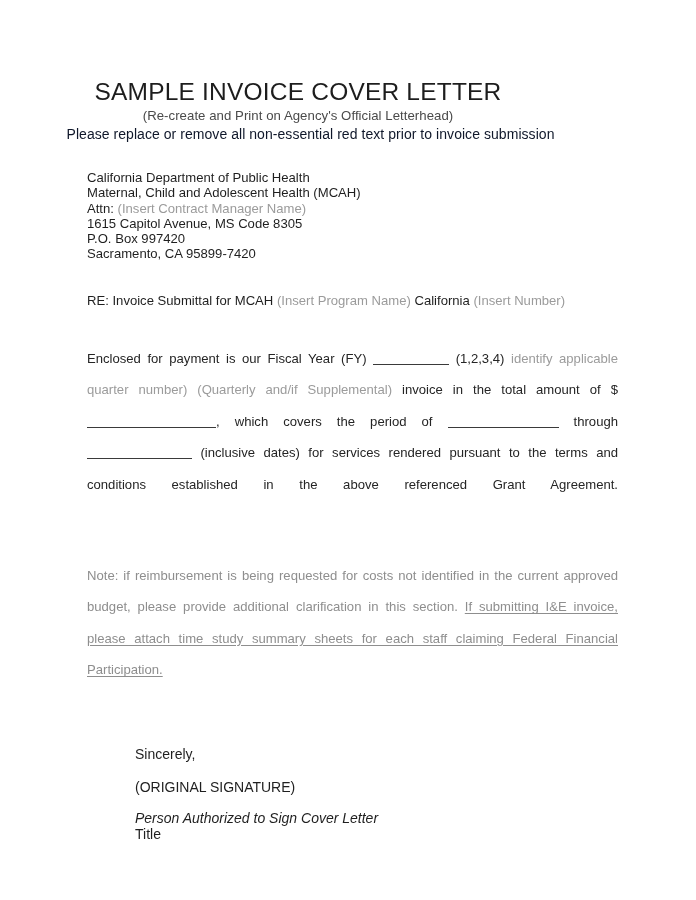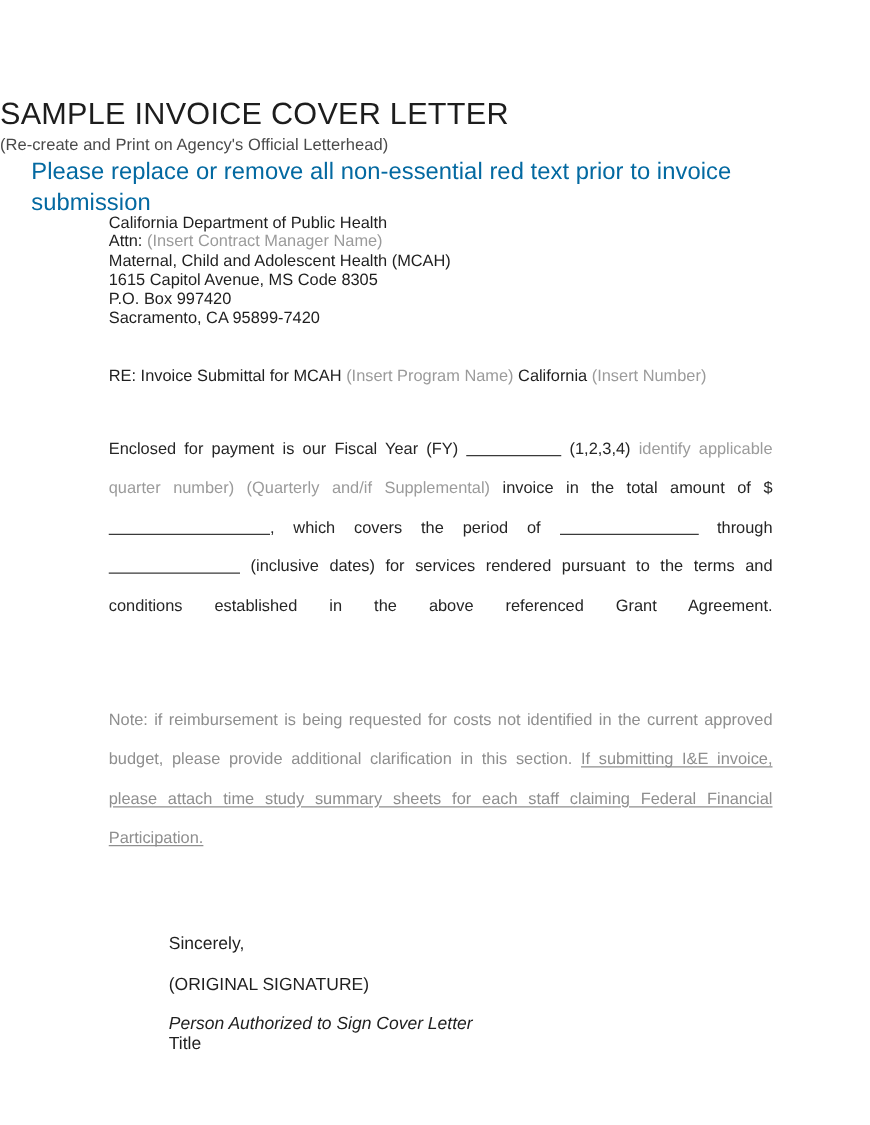--- a/index.html
+++ b/index.html
@@ -20,41 +20,41 @@
     height: 900px;
     background: #ffffff;
   }
 
   
   .header {
     position: absolute;
     left: 0;
     top: 78px;
     width: 596px;
-    text-align: left;
+    text-align: center;
   }
   .doc-title {
     font-size: 24.5px;
     font-weight: 400;
     color: #1d1d1d;
     letter-spacing: 0.2px;
     line-height: 1.12;
     margin: 0;
     padding: 0;
   }
   .subtitle-1 {
     font-size: 13.2px;
     color: #4a4a4a;
     line-height: 1.32;
     margin-top: 2px;
     letter-spacing: 0.05px;
   }
   .subtitle-2 {
-    font-size: 19px;
-    color: #0369a1;
+    font-size: 14px;
+    color: #0f172a;
     line-height: 1.32;
     letter-spacing: 0.05px;
     padding-left: 25px;
   }
 
   
   .body-area {
     position: absolute;
     left: 87px;
     top: 170px;
@@ -130,22 +130,22 @@
   <div class="header">
     <div class="doc-title">SAMPLE INVOICE COVER LETTER</div>
     <div class="subtitle-1">(Re-create and Print on Agency's Official Letterhead)</div>
     <div class="subtitle-2">Please replace or remove all non-essential red text prior to invoice submission</div>
   </div>
 
   <div class="body-area">
 
     <div class="addr-block">
       <div class="addr-line">California Department of Public Health</div>
+      <div class="addr-line">Maternal, Child and Adolescent Health (MCAH)</div>
       <div class="addr-line"><span>Attn: </span><span class="gray">(Insert Contract Manager Name)</span></div>
-      <div class="addr-line">Maternal, Child and Adolescent Health (MCAH)</div>
       <div class="addr-line">1615 Capitol Avenue, MS Code 8305</div>
       <div class="addr-line">P.O. Box 997420</div>
       <div class="addr-line">Sacramento, CA 95899-7420</div>
     </div>
 
     <div class="re-line"><span>RE:  Invoice Submittal for MCAH </span><span class="gray">(Insert Program Name)</span><span> California </span><span class="gray">(Insert Number)</span></div>
 
     <div class="para para-main"><span>Enclosed for payment is our Fiscal Year (FY) </span><span class="blank blank-fy"></span><span> (1,2,3,4) </span><span class="gray">identify applicable quarter number) (Quarterly and/if Supplemental)</span><span> invoice in the total amount of $</span><span class="blank blank-amt"></span><span>, which covers the period of </span><span class="blank blank-from"></span><span> through </span><span class="blank blank-to"></span><span> (inclusive dates) for services rendered pursuant to the terms and conditions established in the above referenced Grant Agreement.</span></div>
 
     <div class="para para-note"><span>Note: if reimbursement is being requested for costs not identified in the current approved budget, please provide additional clarification in this section.  </span><span class="note-underline">If submitting I&amp;E invoice, please attach time study summary sheets for each staff claiming Federal Financial Participation.</span></div>

